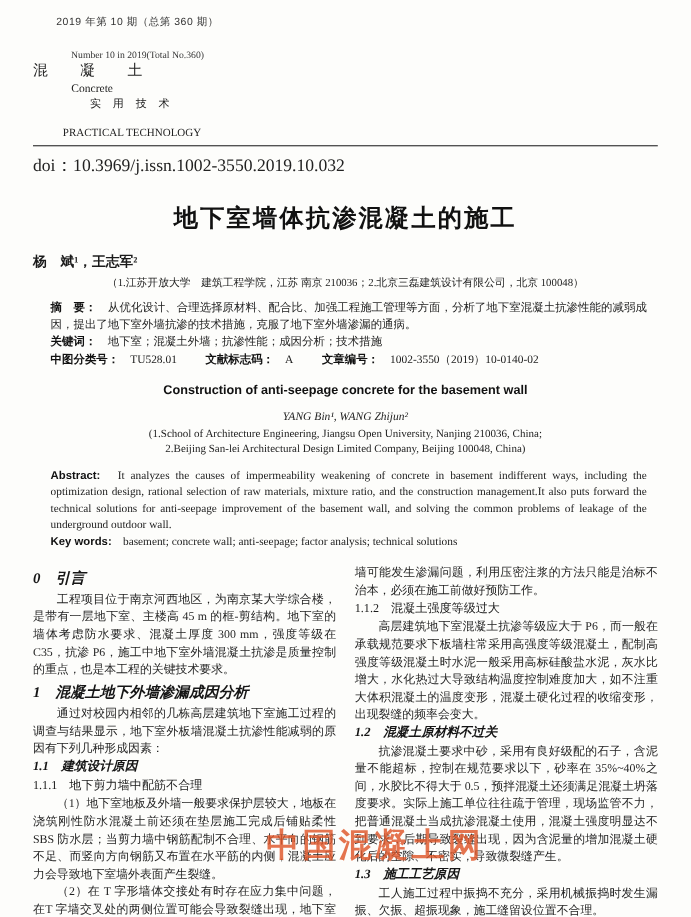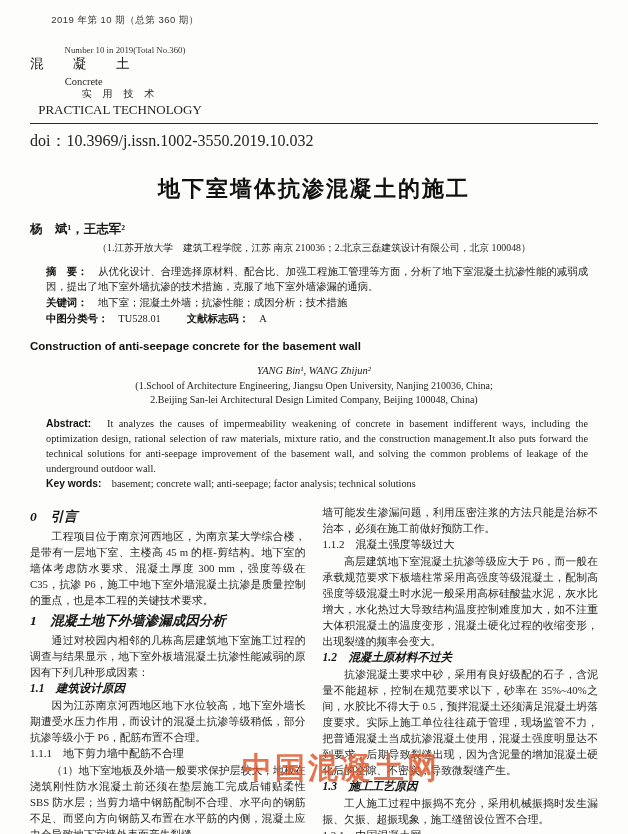--- a/index.html
+++ b/index.html
@@ -13,40 +13,40 @@
   
   .hdr{display:flex;justify-content:space-between;align-items:flex-start;flex-direction:column;}
   .hdr-left{width:190px;text-align:center;}
   .hdr-left .cn{font-size:9.5px;letter-spacing:.5px;font-family:"Liberation Sans",sans-serif;color:#333;}
   .hdr-left .en{font-size:8.8px;margin-top:18px;color:#333;}
   .hdr-center{text-align:center;flex:1;}
   .hdr-center .cn{font-size:13.5px;letter-spacing:8px;color:#222;}
   .hdr-center .en{font-size:10.5px;margin-top:3px;color:#222;}
   .hdr-right{width:180px;text-align:center;}
   .hdr-right .cn{font-size:10px;letter-spacing:4px;font-family:"Liberation Sans",sans-serif;color:#222;}
-  .hdr-right .en{font-size:13px;margin-top:1px;color:#222;}
+  .hdr-right .en{font-size:10px;margin-top:15px;color:#222;}
   .hdr-rule{border:none;border-top:1.4px solid #2a2a2a;margin:5px 0 0;}
   .doi{font-size:16px;margin-top:7px;color:#222;}
 
   
   .title-cn{text-align:center;font-family:"Liberation Sans","DejaVu Sans",sans-serif;
     font-weight:bold;font-size:22px;letter-spacing:2px;margin-top:22px;color:#111;}
   .authors-cn{text-align:left;font-weight:bold;font-size:12.5px;margin-top:17px;color:#1a1a1a;}
   .affil-cn{text-align:center;font-size:9.8px;margin-top:4px;color:#222;}
 
   
   .meta{margin:9px 0 0 16px;width:542px;font-size:10.4px;line-height:15px;text-align:justify;color:#222;}
   .meta .lbl{font-family:"Liberation Sans",sans-serif;font-weight:bold;color:#111;}
   .meta-row{margin-top:1px;}
   .meta-flex{display:flex;margin-top:1px;}
   .meta-flex .seg{margin-right:26px;white-space:nowrap;}
   .meta-flex .val{margin-left:10px;margin-top:12px;}
 
   
-  .title-en{text-align:left;font-family:"Liberation Sans","DejaVu Sans",sans-serif;
+  .title-en{text-align:center;font-family:"Liberation Sans","DejaVu Sans",sans-serif;
     font-weight:bold;font-size:11.5px;margin-top:14px;color:#111;}
   .authors-en{text-align:center;font-style:italic;font-size:10.5px;margin-top:13px;color:#222;}
   .affil-en{text-align:center;font-size:10px;line-height:13.5px;margin-top:3px;color:#222;}
   .meta-en{margin:10px 0 0 16px;width:542px;font-size:10.3px;line-height:15px;text-align:justify;color:#222;}
   .meta-en .lbl{font-family:"Liberation Sans",sans-serif;font-weight:bold;font-style:normal;color:#111;}
 
   
   .columns{display:flex;gap:17px;margin-top:13px;}
   .col{flex:1;font-size:10.8px;line-height:16px;text-align:justify;color:#1f1f1f;}
   .col p{margin:0;}
@@ -91,20 +91,21 @@
   <div class="title-cn">地下室墙体抗渗混凝土的施工</div>
   <div class="authors-cn">杨　斌¹，王志军²</div>
   <div class="affil-cn">（1.江苏开放大学　建筑工程学院，江苏 南京 210036；2.北京三磊建筑设计有限公司，北京 100048）</div>
 
   <div class="meta">
     <div class="meta-row"><span class="lbl">摘　要：</span>　<span>从优化设计、合理选择原材料、配合比、加强工程施工管理等方面，分析了地下室混凝土抗渗性能的减弱成因，提出了地下室外墙抗渗的技术措施，克服了地下室外墙渗漏的通病。</span></div>
     <div class="meta-row"><span class="lbl">关键词：</span>　<span>地下室；混凝土外墙；抗渗性能；成因分析；技术措施</span></div>
     <div class="meta-flex">
       <span class="seg"><span class="lbl">中图分类号：</span><span class="val">TU528.01</span></span>
       <span class="seg"><span class="lbl">文献标志码：</span><span class="val">A</span></span>
+      <span class="seg"><span class="lbl">文章编号：</span><span class="val">1002-3550（2019）10-0140-02</span></span>
     </div>
   </div>
 
   <div class="title-en">Construction of anti-seepage concrete for the basement wall</div>
   <div class="authors-en">YANG Bin¹, WANG Zhijun²</div>
   <div class="affil-en">
     <div>(1.School of Architecture Engineering, Jiangsu Open University, Nanjing 210036, China;</div>
     <div>2.Beijing San-lei Architectural Design Limited Company, Beijing 100048, China)</div>
   </div>
 
@@ -113,21 +114,20 @@
     <div><span class="lbl">Key words:</span>　<span>basement; concrete wall; anti-seepage; factor analysis; technical solutions</span></div>
   </div>
 
   <div class="columns">
     <div class="col">
       <p class="bh1">0　引言</p>
       <p class="para">工程项目位于南京河西地区，为南京某大学综合楼，是带有一层地下室、主楼高 45 m 的框-剪结构。地下室的墙体考虑防水要求、混凝土厚度 300 mm，强度等级在C35，抗渗 P6，施工中地下室外墙混凝土抗渗是质量控制的重点，也是本工程的关键技术要求。</p>
       <p class="bh1">1　混凝土地下外墙渗漏成因分析</p>
       <p class="para">通过对校园内相邻的几栋高层建筑地下室施工过程的调查与结果显示，地下室外板墙混凝土抗渗性能减弱的原因有下列几种形成因素：</p>
       <p class="bh2">1.1　建筑设计原因</p>
-      <p class="para">因为江苏南京河西地区地下水位较高，地下室外墙长期遭受水压力作用，而设计的混凝土抗渗等级稍低，部分抗渗等级小于 P6，配筋布置不合理。</p>
       <p class="bh3">1.1.1　地下剪力墙中配筋不合理</p>
       <p class="para">（1）地下室地板及外墙一般要求保护层较大，地板在浇筑刚性防水混凝土前还须在垫层施工完成后铺贴柔性SBS 防水层；当剪力墙中钢筋配制不合理、水平向的钢筋不足、而竖向方向钢筋又布置在水平筋的内侧，混凝土应力会导致地下室墙外表面产生裂缝。</p>
       <p class="para">（2）在 T 字形墙体交接处有时存在应力集中问题，在T 字墙交叉处的两侧位置可能会导致裂缝出现，地下室外</p>
       <hr class="foot-rule">
       <div class="footnote"><span class="lbl">收稿日期：</span>　<span>2018-08-10</span></div>
 
     </div>
     <div class="col">
       <p class="para-cont">墙可能发生渗漏问题，利用压密注浆的方法只能是治标不治本，必须在施工前做好预防工作。</p>
       <p class="bh3">1.1.2　混凝土强度等级过大</p>

